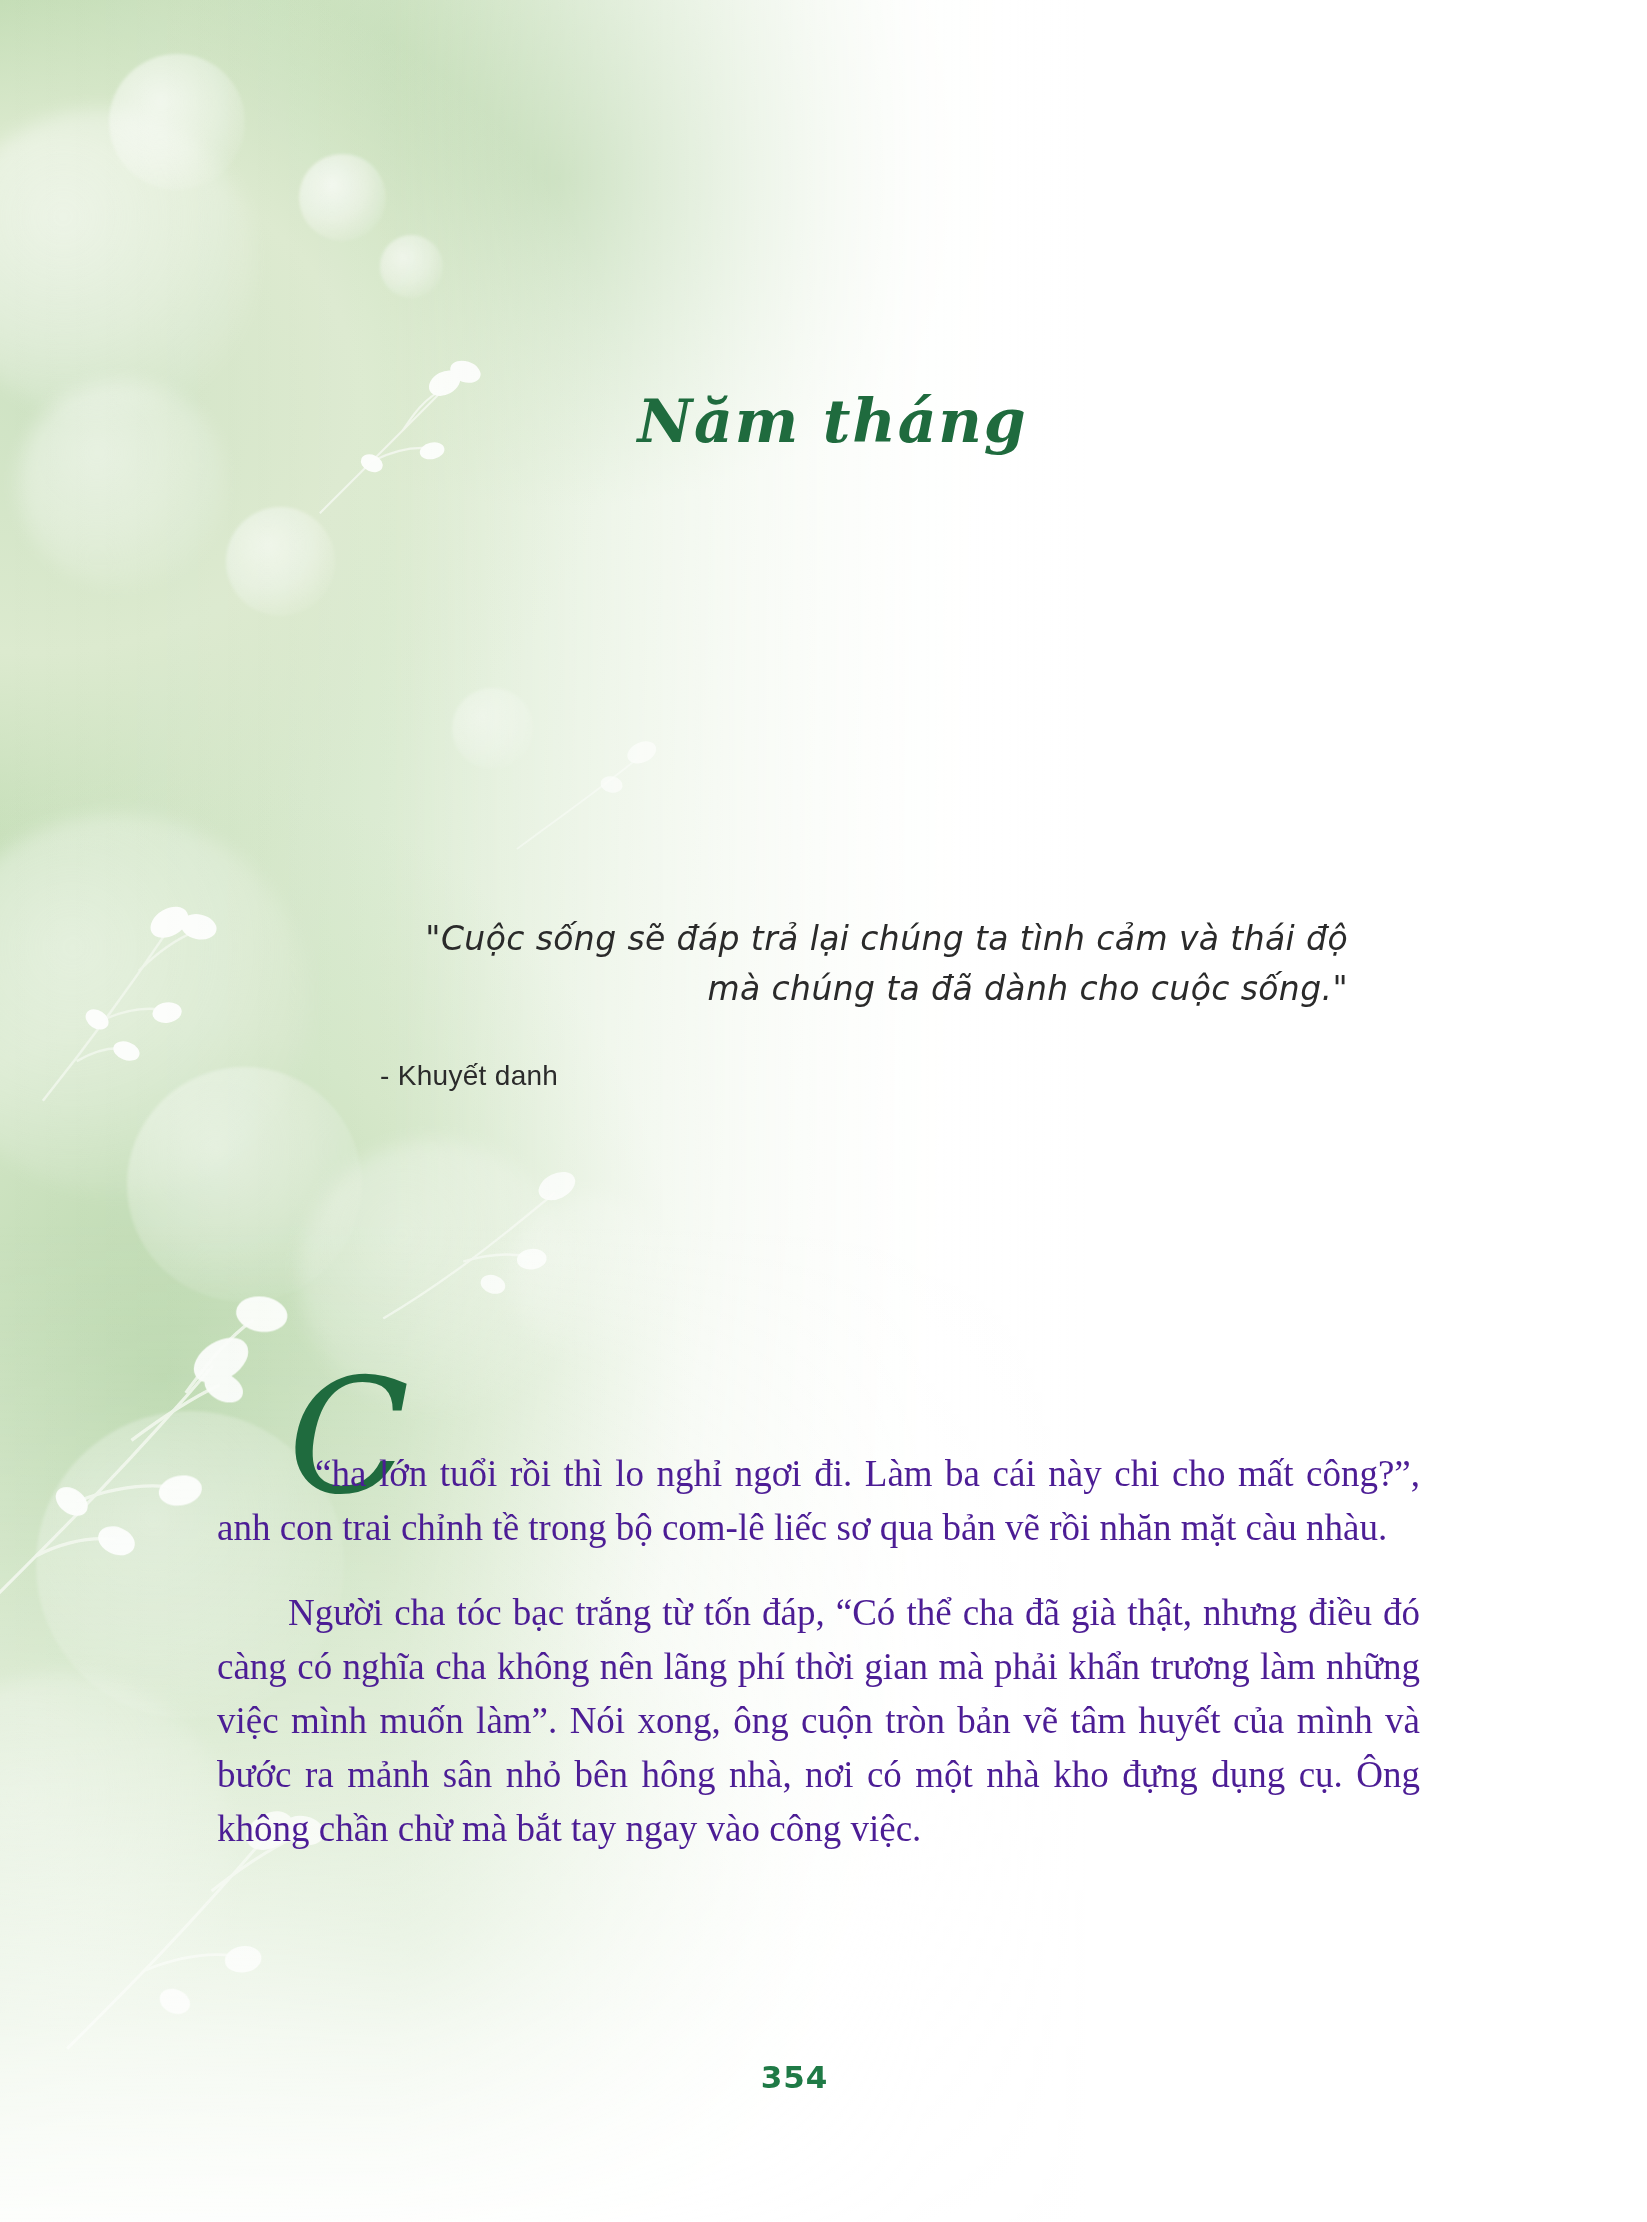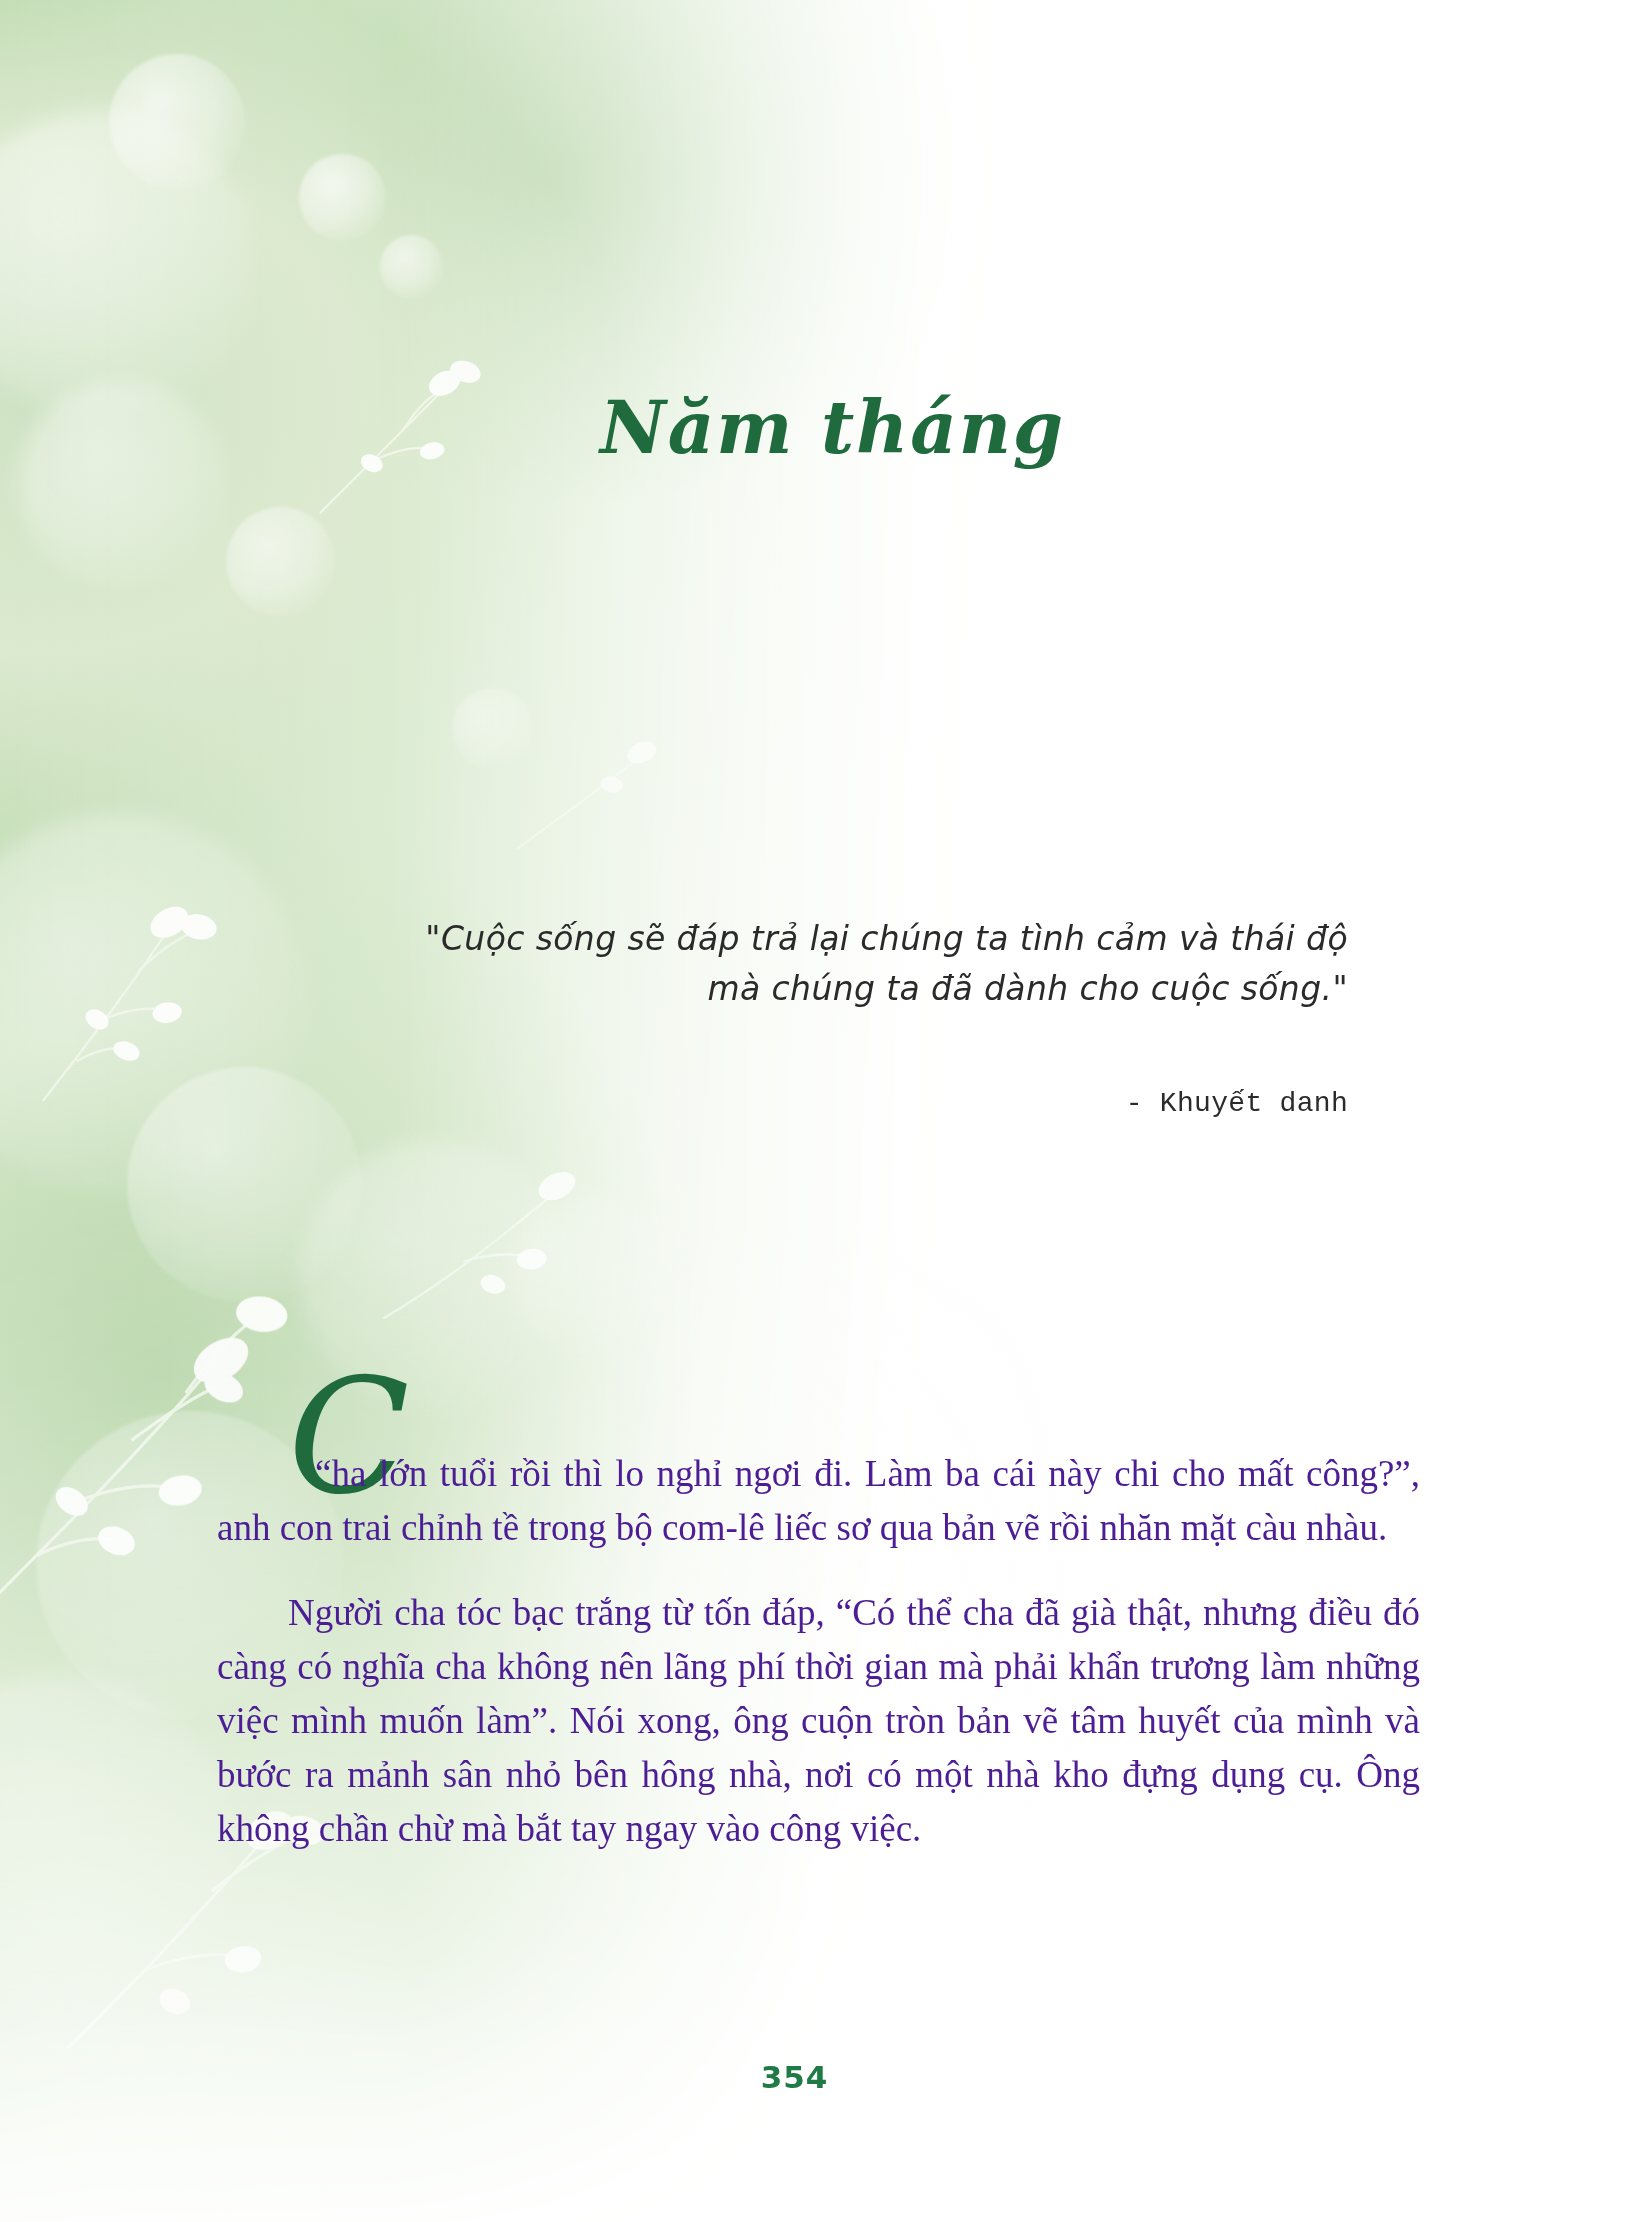--- a/index.html
+++ b/index.html
@@ -61,21 +61,21 @@
     left: 507px;
     top: 389px;
     width: 651px;
     text-align: center;
     color: #1f6b3e;
     font-family: "DejaVu Serif", serif;
     line-height: 1.08;
   }
   .title .l1 {
     display: block;
-    font-size: 72px;
+    font-size: 60px;
     font-style: italic;
     font-weight: 700;
     letter-spacing: 1.8px;
   }
   .title .l2 {
     display: block;
     font-size: 87px;
     font-style: italic;
     font-weight: 700;
     letter-spacing: 1.8px;
@@ -93,26 +93,24 @@
     font-style: italic;
     font-size: 33px;
     line-height: 1.52;
     letter-spacing: 0.4px;
   }
   .quote-author {
     position: absolute;
     left: 380px;
     top: 1060px;
     width: 968px;
-    text-align: right;
     color: #2b2b2b;
-    font-family: Liberation Mono, monospace;
+    font-family: Liberation Sans, sans-serif;
     font-size: 28px;
     letter-spacing: 0.3px;
-    margin-top: 28px;
   }
 
   .body-text {
     position: absolute;
     left: 217px;
     top: 1447px;
     width: 1203px;
     color: #4c1d95;
     font-family: "Liberation Serif", serif;
     font-size: 37px;

